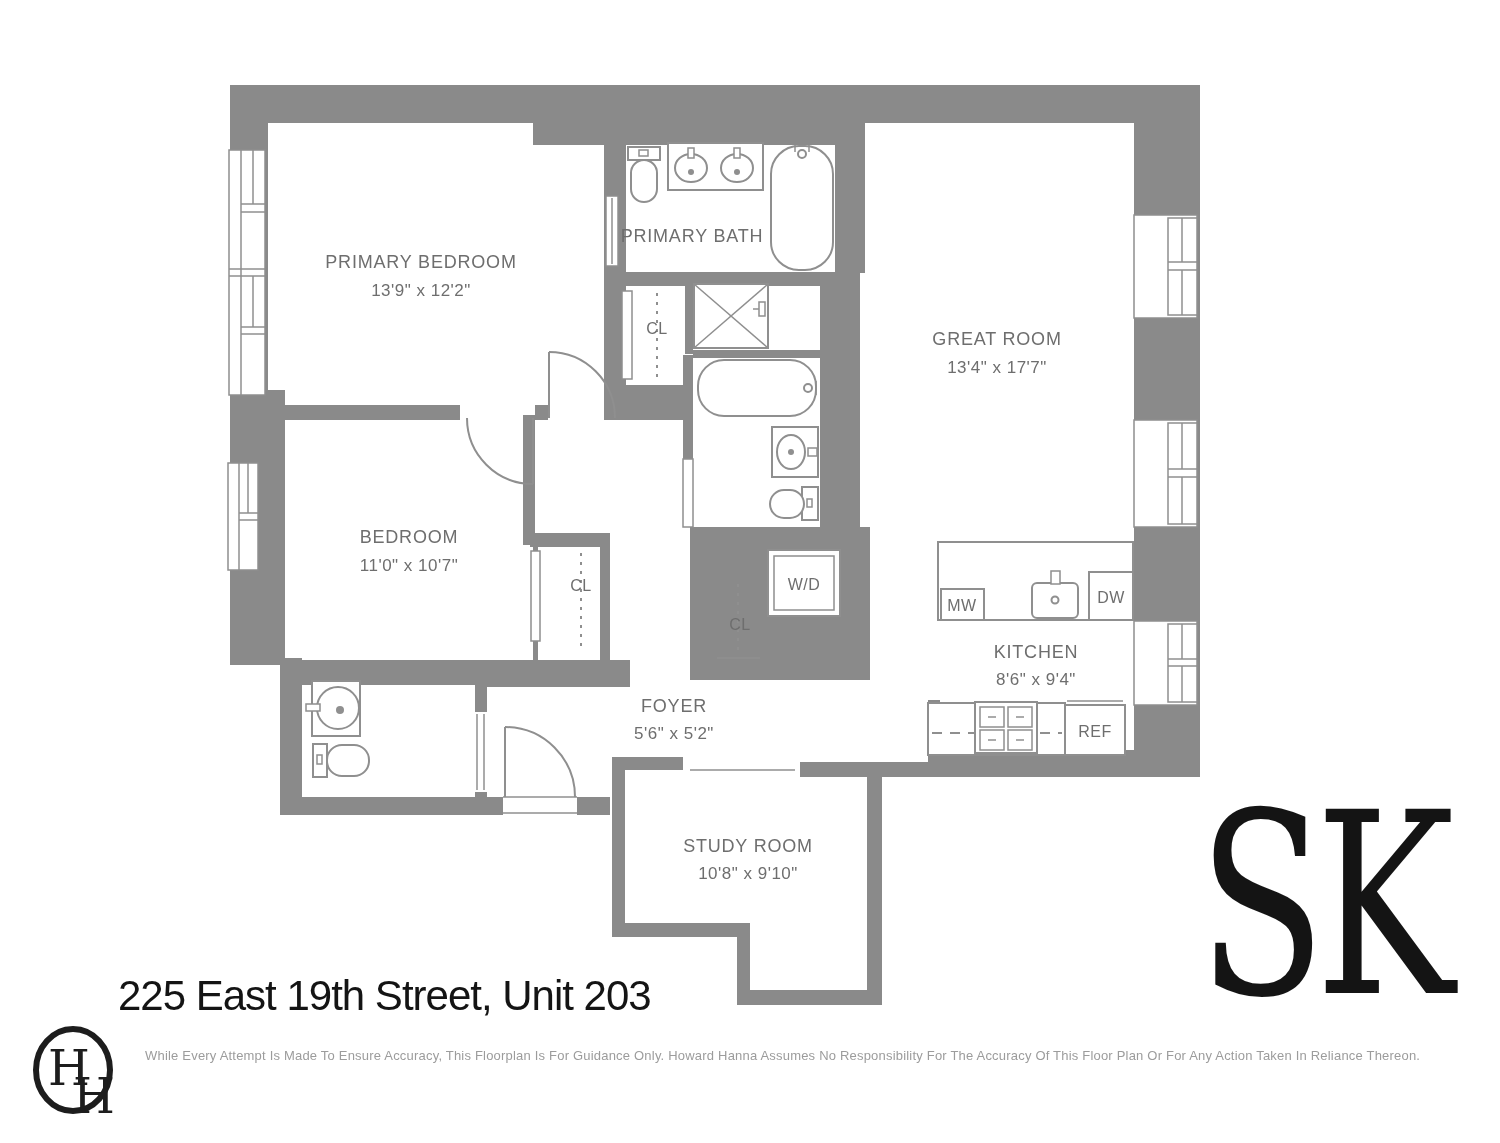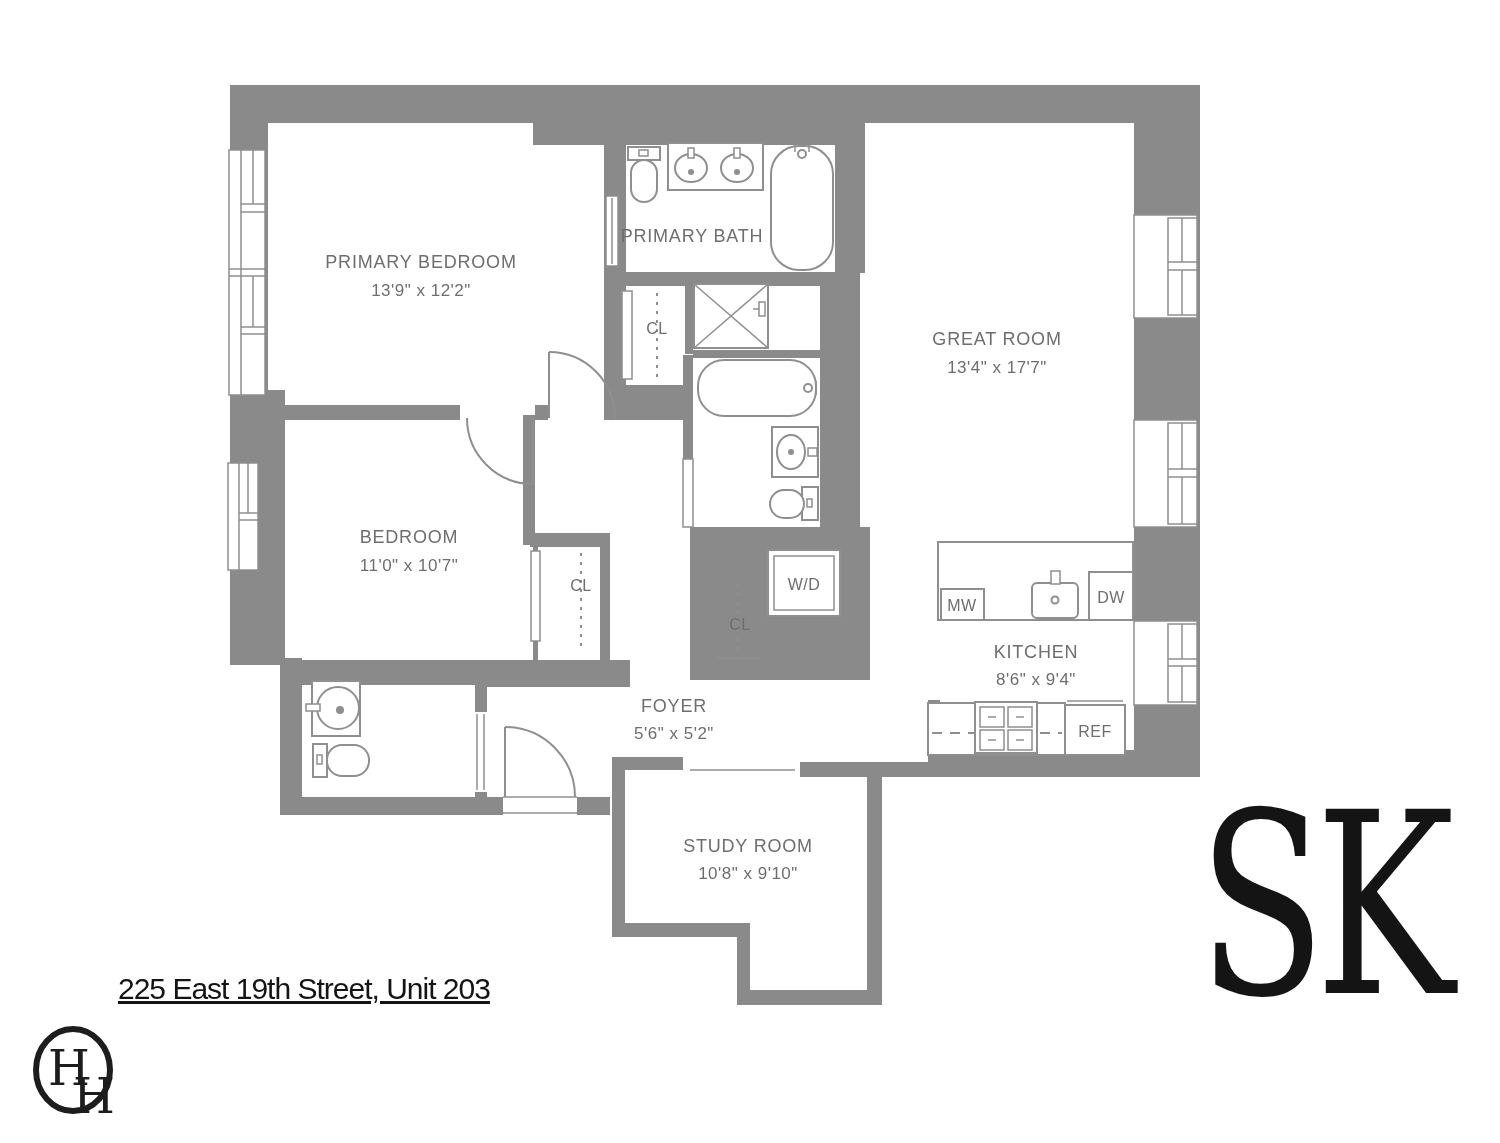--- a/index.html
+++ b/index.html
@@ -12,22 +12,22 @@
   .fxthin{fill:#ffffff;stroke:#8f8f8f;stroke-width:1.5;}
   .ln{fill:none;stroke:#8f8f8f;stroke-width:2;}
   .lnthin{fill:none;stroke:#8f8f8f;stroke-width:1.5;}
   .dash{fill:none;stroke:#8f8f8f;stroke-width:2;stroke-dasharray:3 6;}
   .cdash{fill:none;stroke:#8f8f8f;stroke-width:2;stroke-dasharray:10 8;}
   .slot{fill:#ffffff;stroke:#8f8f8f;stroke-width:1.5;}
   .rname{font-size:18px;letter-spacing:.8px;fill:#6e6e6e;text-anchor:middle;}
   .rdims{font-size:17px;letter-spacing:.5px;fill:#6e6e6e;text-anchor:middle;}
   .sm{font-size:16px;letter-spacing:.5px;fill:#6e6e6e;text-anchor:middle;}
   
-  .title{position:absolute;left:118px;top:972px;font-size:30px;letter-spacing:-1px;
-         color:#141414;white-space:nowrap;text-decoration:underline;}
+  .title{position:absolute;left:118px;top:972px;font-size:42px;letter-spacing:-1px;
+         color:#141414;white-space:nowrap;}
   .disclaimer{position:absolute;left:145px;top:1048px;font-size:13px;letter-spacing:.2px;
          color:#9c9c9c;white-space:nowrap;}
   .sk{position:absolute;left:1198px;top:780px;font-family:"DejaVu Serif",serif;
       font-size:252px;line-height:1;color:#141414;letter-spacing:-14px;
       transform:scaleX(.74);transform-origin:left top;white-space:nowrap;}
   .hh{position:absolute;left:27px;top:1022px;}
   .hh text{font-family:"DejaVu Serif",serif;fill:#1d1d1d;}
 </style>
 </head>
 <body>
@@ -294,20 +294,21 @@
 
     <text class="sm" x="804" y="590">W/D</text>
     <text class="sm" x="962" y="611">MW</text>
     <text class="sm" x="1111" y="603">DW</text>
     <text class="sm" x="1095" y="737">REF</text>
   </g>
 </svg>
 
 <div class="title">225 East 19th Street, Unit 203</div>
 
+<div class="disclaimer">While Every Attempt Is Made To Ensure Accuracy, This Floorplan Is For Guidance Only. Howard Hanna Assumes No Responsibility For The Accuracy Of This Floor Plan Or For Any Action Taken In Reliance Thereon.</div>
 
 <svg class="hh" width="92" height="96" viewBox="0 0 92 96">
   <ellipse cx="46" cy="48" rx="37" ry="41" fill="none" stroke="#1d1d1d" stroke-width="6"></ellipse>
   <text x="21" y="63" font-size="48">H</text>
   <text x="46" y="91" font-size="48">H</text>
 </svg>
 
 <div class="sk"><span>SK</span></div>
 
 </div>

